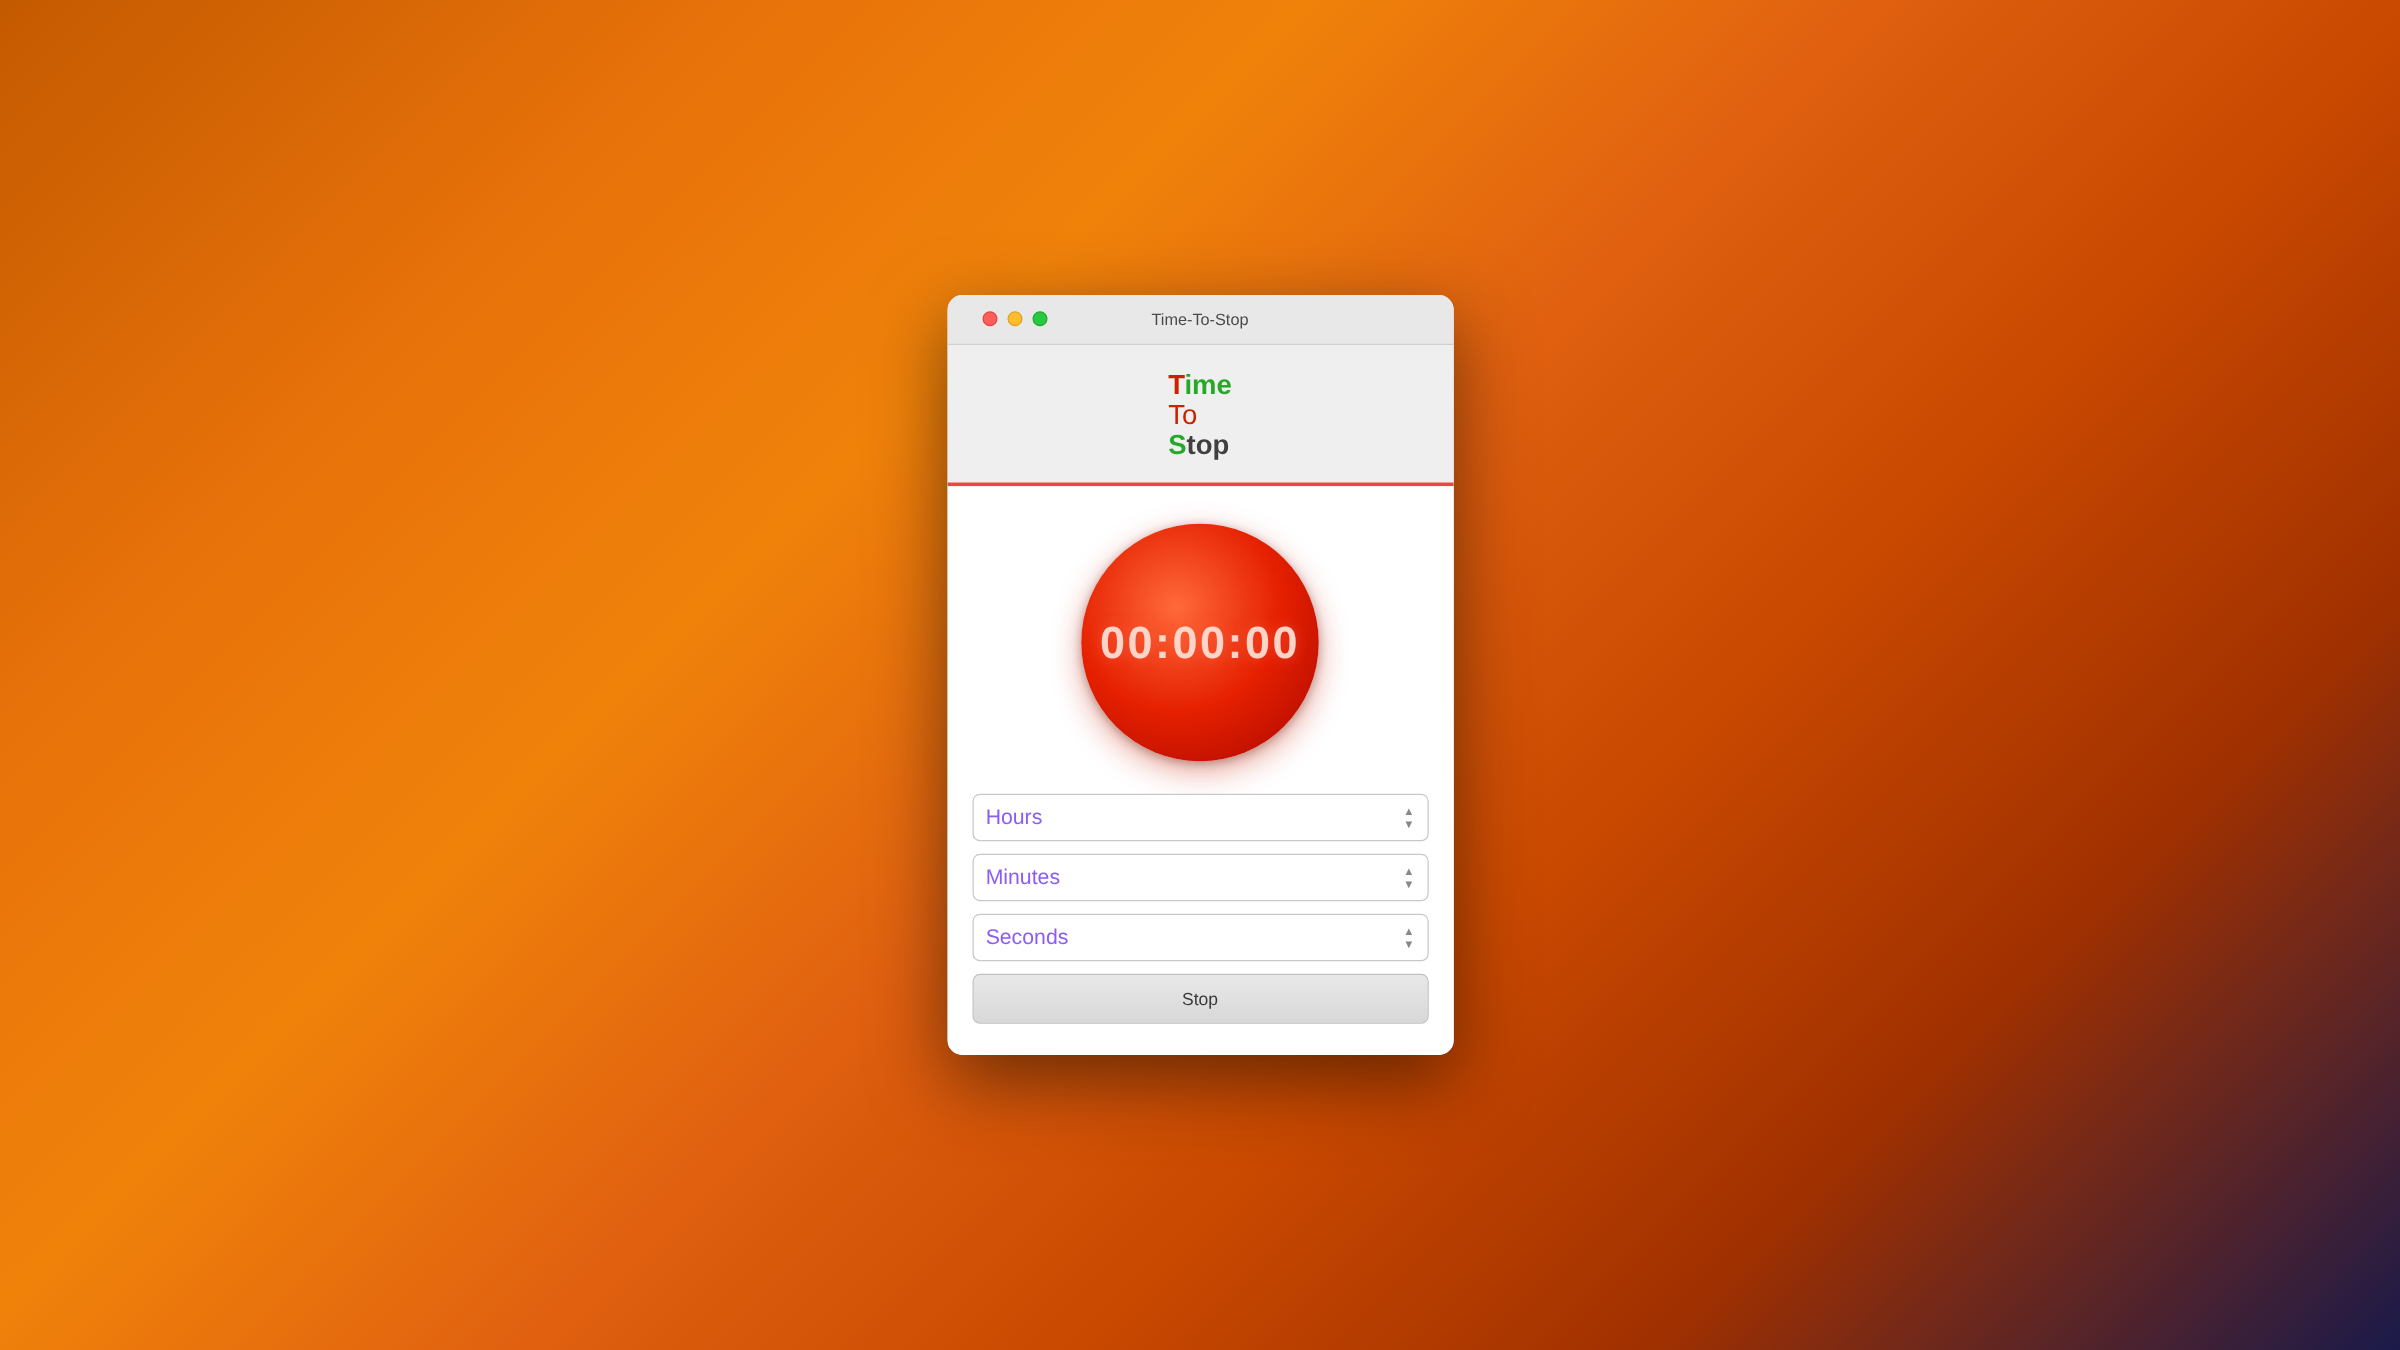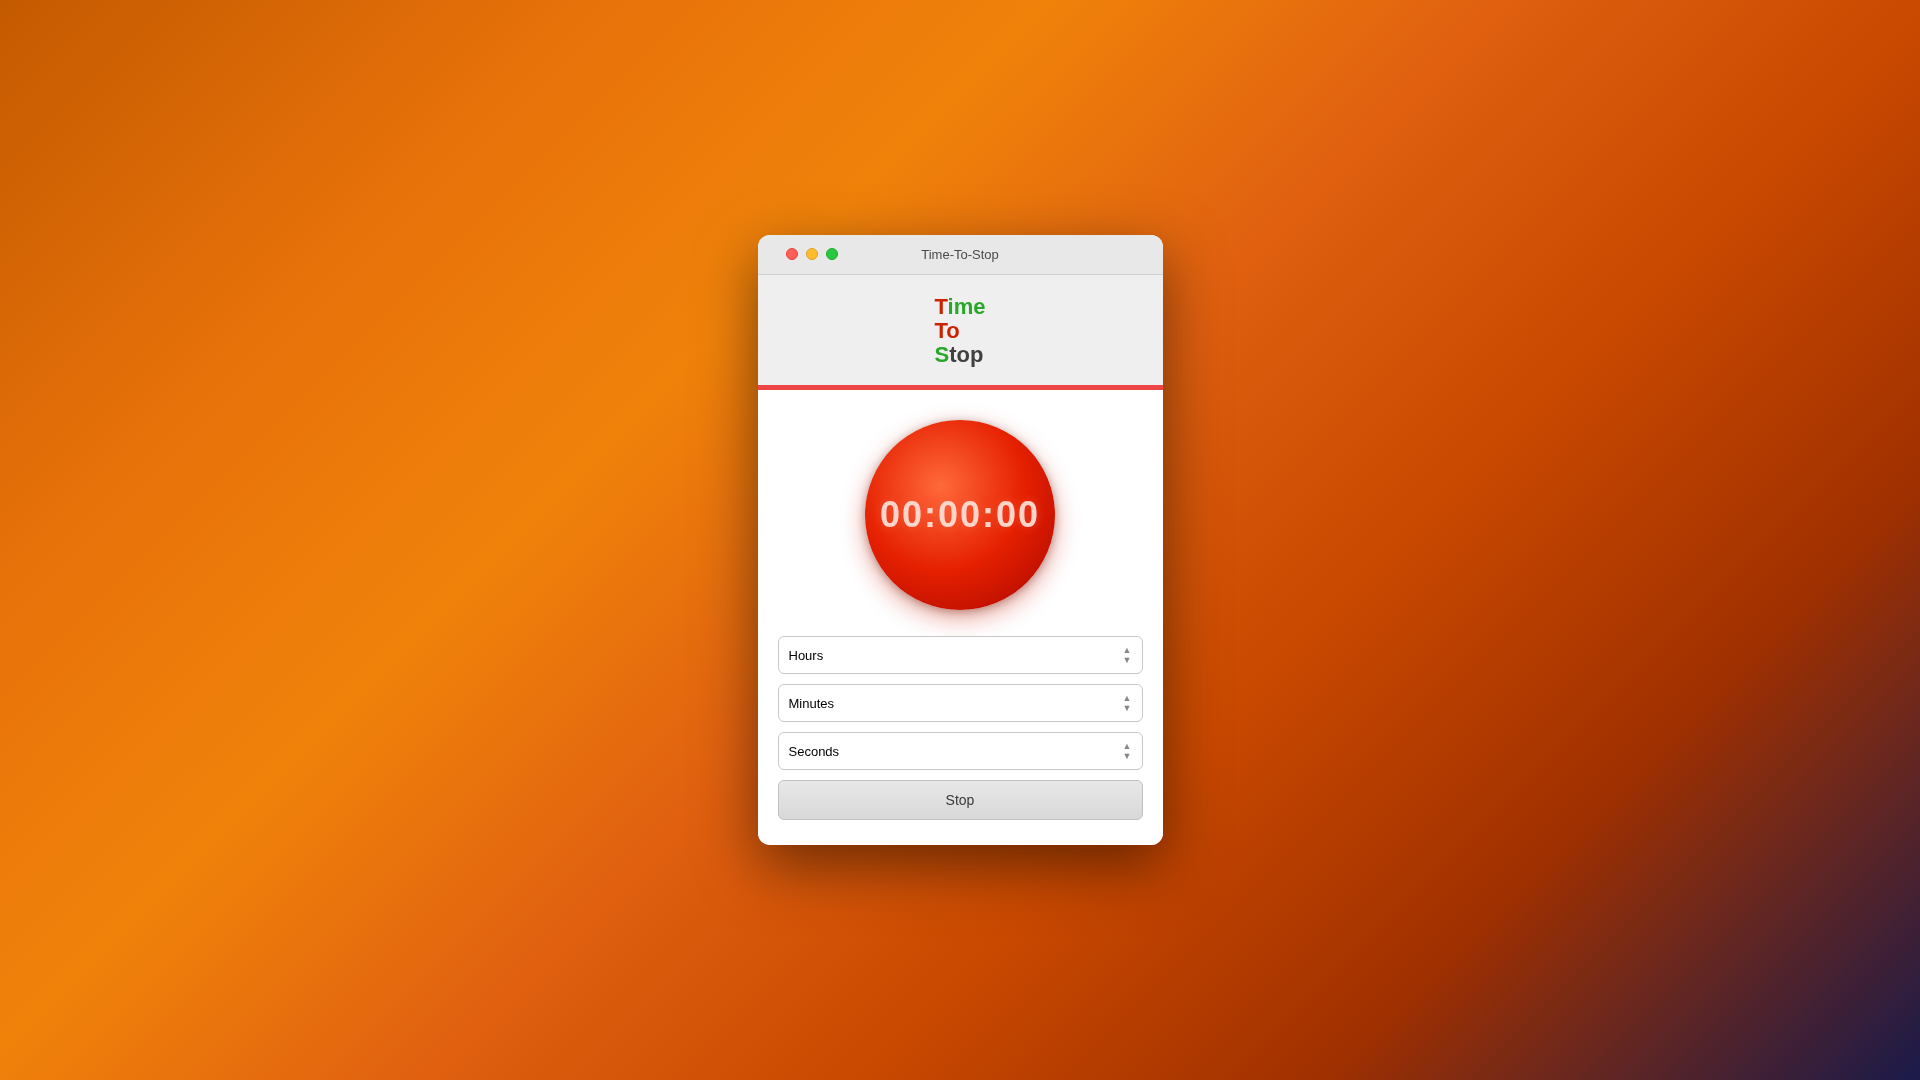--- a/index.html
+++ b/index.html
@@ -72,21 +72,21 @@
       font-size: 13px;
       color: #4a4a4a;
       font-weight: 500;
     }
 
     .header-section {
       background: #efefef;
       padding: 20px 0 18px 0;
       display: flex;
       justify-content: center;
-      border-bottom: 5px solid #ef4444;
+      border-bottom: 3px solid #ef4444;
     }
 
     .logo {
       display: flex;
       flex-direction: column;
       align-items: flex-start;
       line-height: 1.1;
     }
 
     .logo-line1 {
@@ -97,21 +97,21 @@
     .logo-T {
       color: #cc2200;
     }
 
     .logo-ime {
       color: #28a828;
     }
 
     .logo-line2 {
       font-size: 22px;
-      font-weight: 700;
+      font-weight: 400;
       color: #cc2200;
     }
 
     .logo-line3 {
       font-size: 22px;
       font-weight: 700;
       color: #cc2200;
     }
 
     .logo-S {
@@ -166,22 +166,22 @@
       border-radius: 6px;
       background: #ffffff;
       display: flex;
       align-items: center;
       justify-content: space-between;
       padding: 0 10px;
       cursor: text;
     }
 
     .spinner-placeholder {
-      font-size: 13px;
-      color: #000000;
+      font-size: 17px;
+      color: #8b5cf6;
     }
 
     .spinner-arrows {
       display: flex;
       flex-direction: column;
       gap: 1px;
       color: #888;
       font-size: 9px;
       line-height: 1;
     }

